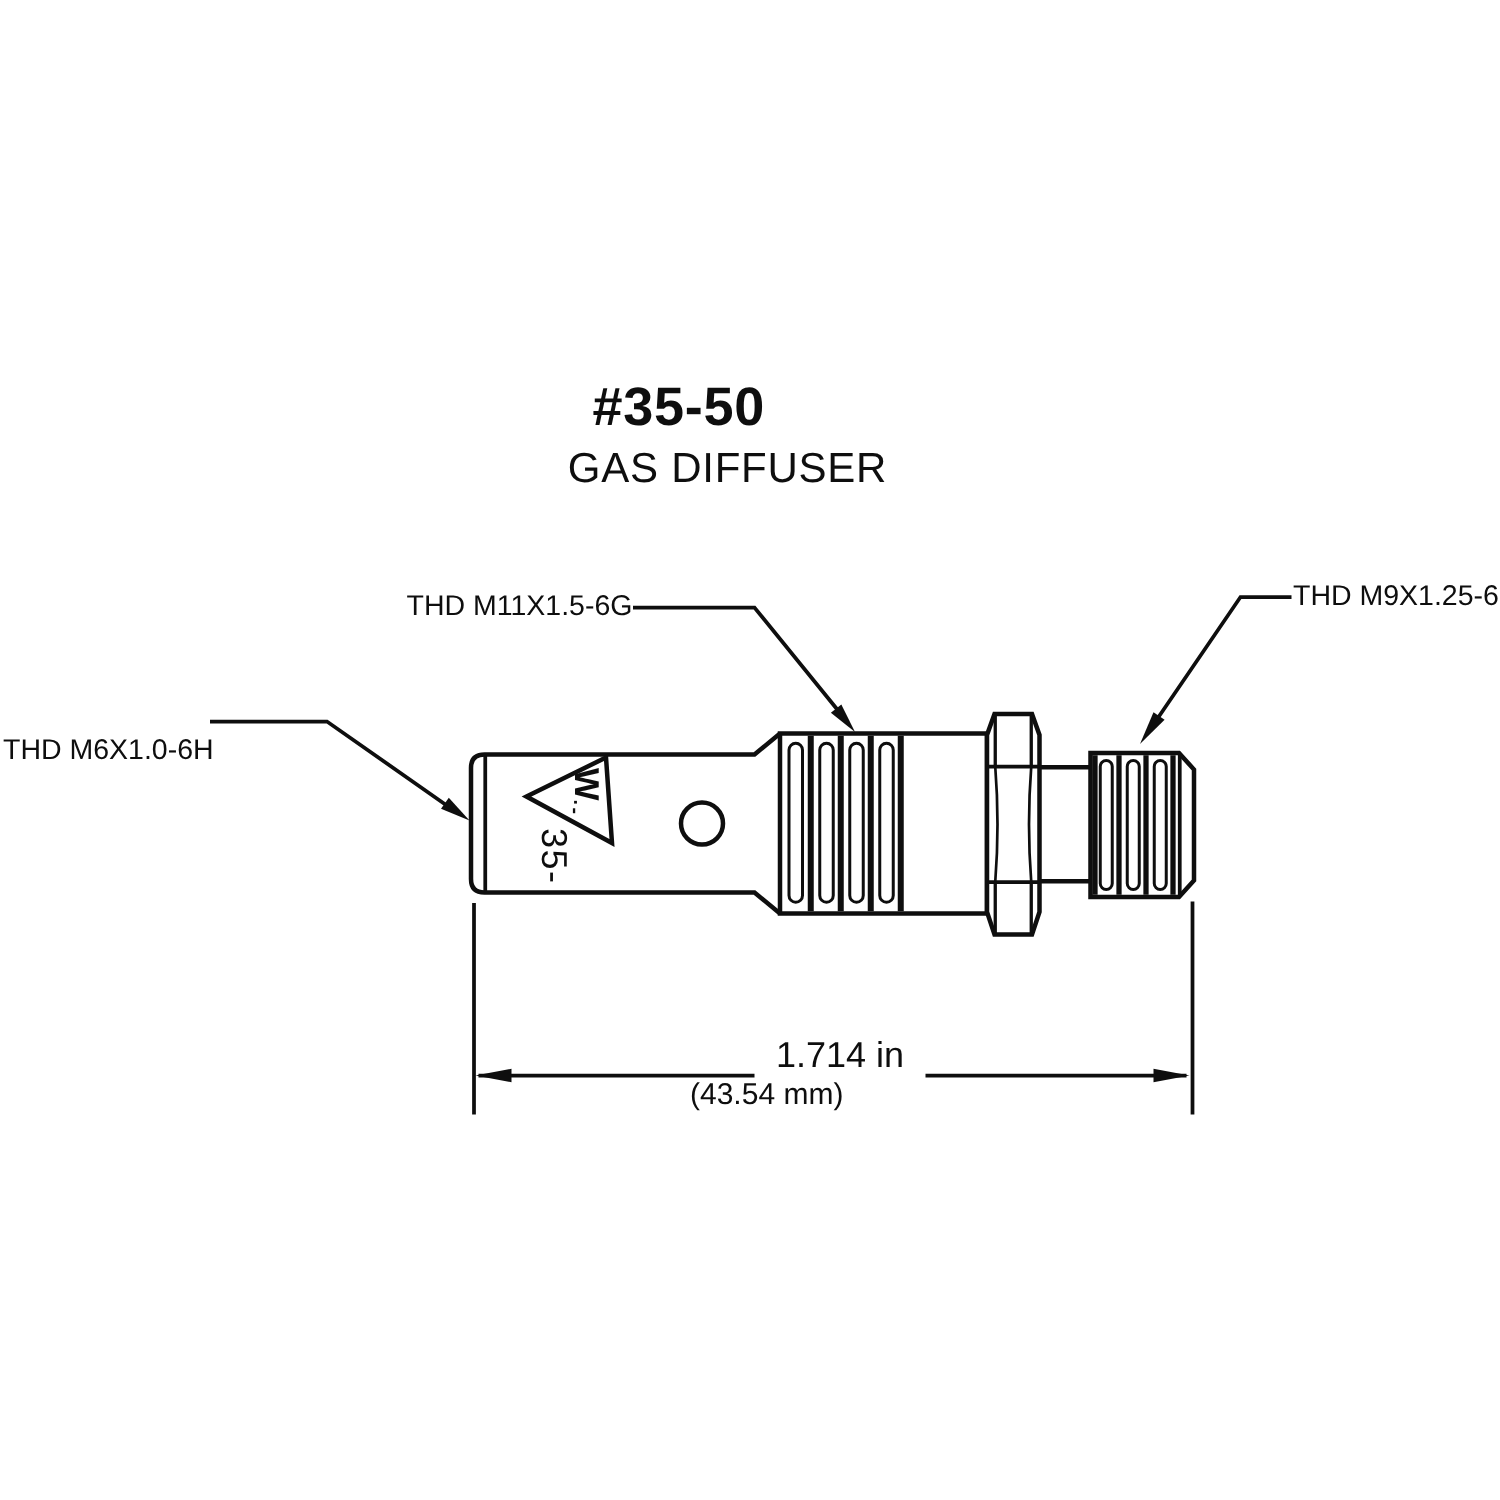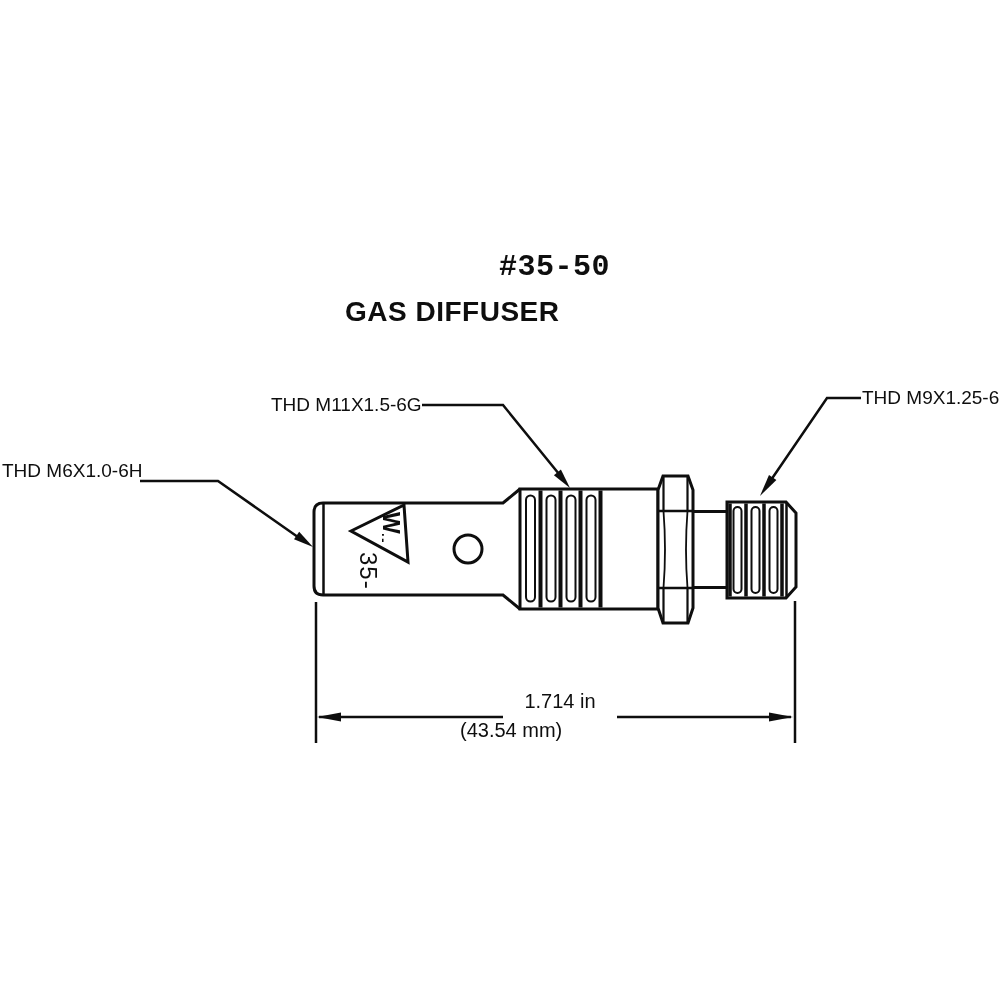--- a/index.html
+++ b/index.html
@@ -3,27 +3,27 @@
 <meta charset="utf-8">
 <style>
   html,body{margin:0;padding:0;background:#fff;}
   .canvas{
     position:relative;width:1000px;height:1000px;background:var(--bg,#fff);
     font-family:"Liberation Sans", sans-serif;color:var(--ink,#0e0e0e);
     overflow:hidden;
   }
   .canvas svg{position:absolute;left:0;top:0;}
   .txt{position:absolute;white-space:nowrap;line-height:1.15;}
-  .t-partnum{left:395px;top:250px;width:215px;text-align:right;font-size:30px;font-weight:600;letter-spacing:.5px;font-family:Liberation Mono, monospace;}
-  .t-partname{left:345px;top:296px;width:280px;font-size:28px;font-weight:700;letter-spacing:.5px;}
+  .t-partnum{left:395px;top:250px;width:215px;text-align:left;font-size:36px;font-weight:600;letter-spacing:.5px;}
+  .t-partname{left:345px;top:296px;width:280px;text-align:center;font-size:28px;font-weight:400;letter-spacing:.5px;}
   .t-callout{font-size:19px;font-weight:400;}
-  .t-m6{left:2px;top:460px;}
+  .t-m6{left:2px;top:490px;}
   .t-m11{left:271px;top:394px;text-align:center;}
   .t-m9{left:862px;top:387px;}
-  .t-dimin{left:460px;top:690px;width:200px;text-align:center;font-size:20px;}
+  .t-dimin{left:460px;top:690px;width:200px;text-align:center;font-size:24px;}
   .t-dimmm{left:460px;top:719px;width:200px;font-size:20px;}
   .rot{transform:rotate(90deg);transform-origin:0 0;line-height:1;}
   .t-logo-w{left:402px;top:512px;font-size:23px;font-weight:700;}
   .t-logo-dd{left:390px;top:533px;font-size:13px;font-weight:700;letter-spacing:1px;}
   .t-logo-model{left:380px;top:552px;font-size:24px;font-weight:400;letter-spacing:1px;}
 </style>
 </head>
 <body>
 
 <div class="canvas">

